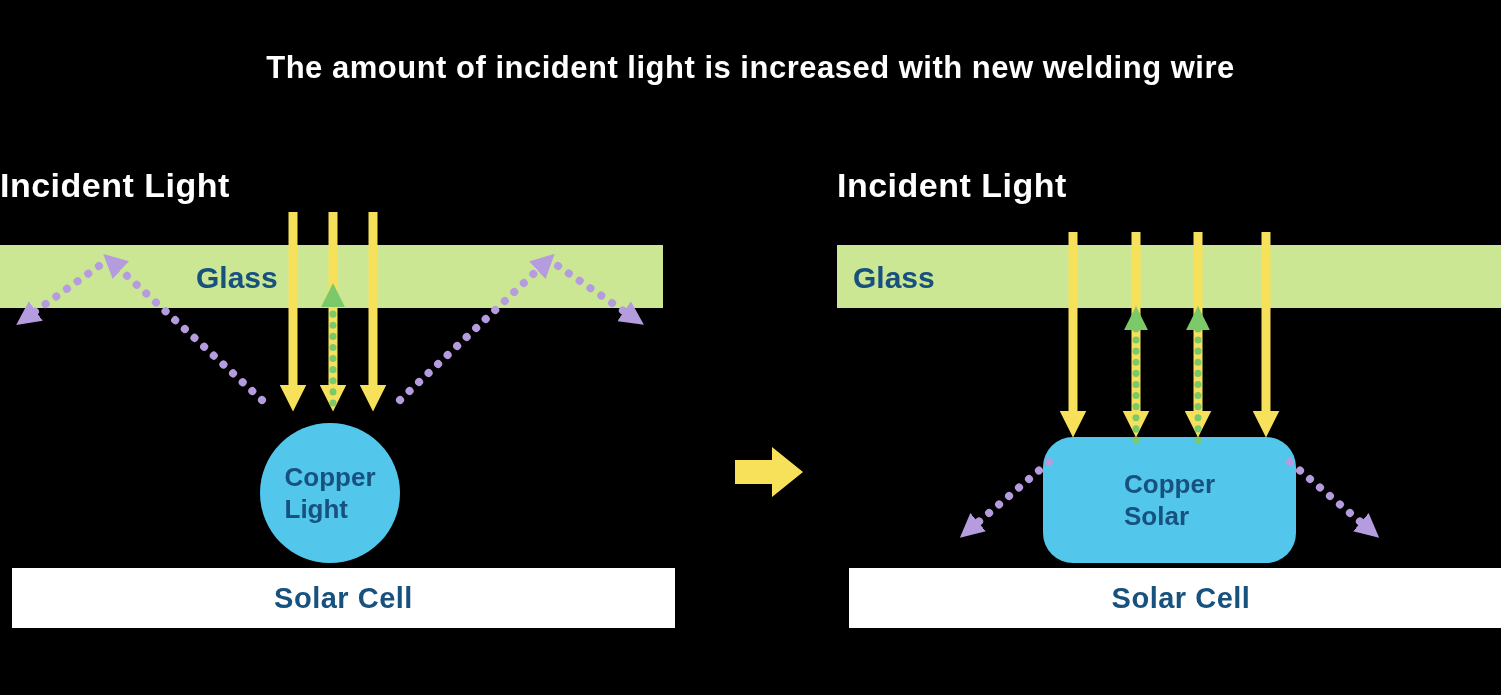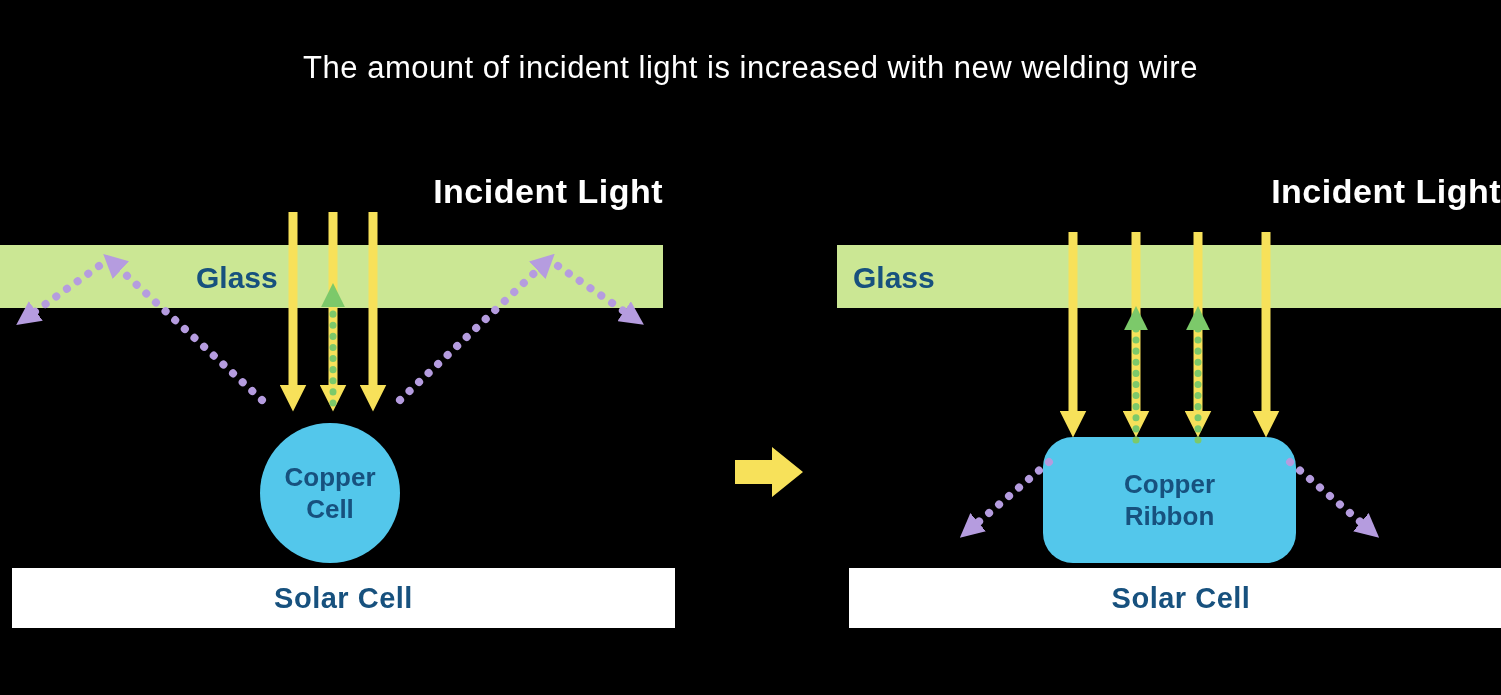--- a/index.html
+++ b/index.html
@@ -4,39 +4,39 @@
 <style>
   :root{
     --background:#000000; --yellow:#F7E15A; --glass-green:#CBE794;
     --arrow-green:#7CC96A; --purple:#B59CDF; --cyan:#53C7EB;
     --navy:#17517E; --white:#FFFFFF;
   }
   *{margin:0;padding:0;box-sizing:border-box;}
   body{background:var(--background);font-family:"Liberation Sans","DejaVu Sans",sans-serif;}
   .canvas{position:relative;width:1501px;height:695px;background:var(--background);overflow:hidden;}
   .title{position:absolute;left:0;top:50px;width:1501px;text-align:center;
-         color:var(--white);font-size:31px;font-weight:normal;letter-spacing:0.5px;}
+         color:var(--white);font-size:31px;font-weight:bold;letter-spacing:0.5px;}
   .panel{position:absolute;top:0;height:695px;}
   .panel.left{left:0;width:663px;}
   .panel.right{left:837px;width:664px;}
-  .incident-label{position:absolute;top:172px;left:0;width:100%;text-align:right;
+  .incident-label{position:absolute;top:166px;left:0;width:100%;text-align:left;
          color:var(--white);font-size:34px;font-weight:bold;letter-spacing:0.5px;z-index:3;}
   .panel.left .incident-label{left:0;width:663px;}
   .glass-band{position:absolute;left:0;top:245px;width:100%;height:63px;background:var(--glass-green);z-index:1;}
   .glass-label{position:absolute;top:261px;color:var(--navy);font-size:30px;font-weight:bold;z-index:3;text-align:right;}
   .panel.left .glass-label{left:196px;}
   .panel.right .glass-label{left:16px;}
   .solar-band{position:absolute;left:12px;top:568px;width:100%;height:60px;background:var(--white);
          display:flex;align-items:center;justify-content:center;z-index:1;}
   .solar-band span{color:var(--navy);font-size:29px;font-weight:bold;letter-spacing:0.5px;}
   .copper-wire-circle{position:absolute;left:260px;top:423px;width:140px;height:140px;border-radius:50%;
          background:var(--cyan);display:flex;align-items:center;justify-content:center;z-index:1;}
   .copper-ribbon{position:absolute;left:206px;top:437px;width:253px;height:126px;border-radius:30px;
          background:var(--cyan);display:flex;align-items:center;justify-content:center;z-index:1;}
-  .copper-text{color:var(--navy);font-size:26px;font-weight:bold;text-align:center;line-height:1.25;z-index:3;}
+  .copper-text{color:var(--navy);font-size:26px;font-weight:bold;text-align:left;line-height:1.25;z-index:3;}
   .panel-svg{position:absolute;left:0;top:0;z-index:2;}
   .mid-arrow{position:absolute;left:735px;top:447px;z-index:2;}
   .ln-yellow{stroke:var(--yellow);stroke-width:9;fill:none;}
   .ln-green{stroke:var(--arrow-green);stroke-width:7;fill:none;stroke-linecap:round;stroke-dasharray:0.1 11;}
   .ln-purple{stroke:var(--purple);stroke-width:8;fill:none;stroke-linecap:round;stroke-dasharray:0.1 13;}
   .mk-yellow{fill:var(--yellow);}
   .mk-green{fill:var(--arrow-green);}
   .mk-purple{fill:var(--purple);}
 </style>
 </head>
@@ -61,21 +61,21 @@
   <div class="title">The amount of incident light is increased with new welding wire</div>
 
   <section class="panel left">
     <div class="glass-band"></div>
     <div class="solar-band">
       <span>Solar Cell</span>
     </div>
     <div class="copper-wire-circle">
       <div class="copper-text">
         <div>Copper</div>
-        <div>Cell</div>
+        <div>Light</div>
       </div>
     </div>
 
     <svg class="panel-svg" width="663" height="695" viewBox="0 0 663 695">
       <g>
         <line x1="293" y1="212" x2="293" y2="398" class="ln-yellow" marker-end="url(#mY)"></line>
         <line x1="333" y1="212" x2="333" y2="398" class="ln-yellow" marker-end="url(#mY)"></line>
         <line x1="373" y1="212" x2="373" y2="398" class="ln-yellow" marker-end="url(#mY)"></line>
       </g>
       <line x1="333" y1="403" x2="333" y2="295" class="ln-green" marker-end="url(#mG)"></line>
@@ -96,21 +96,21 @@
   </svg>
 
   <section class="panel right">
     <div class="glass-band"></div>
     <div class="solar-band">
       <span>Solar Cell</span>
     </div>
     <div class="copper-ribbon">
       <div class="copper-text">
         <div>Copper</div>
-        <div>Ribbon</div>
+        <div>Solar</div>
       </div>
     </div>
 
     <svg class="panel-svg" width="664" height="695" viewBox="0 0 664 695">
       <g>
         <line x1="236" y1="232" x2="236" y2="424" class="ln-yellow" marker-end="url(#mY)"></line>
         <line x1="299" y1="232" x2="299" y2="424" class="ln-yellow" marker-end="url(#mY)"></line>
         <line x1="361" y1="232" x2="361" y2="424" class="ln-yellow" marker-end="url(#mY)"></line>
         <line x1="429" y1="232" x2="429" y2="424" class="ln-yellow" marker-end="url(#mY)"></line>
       </g>

